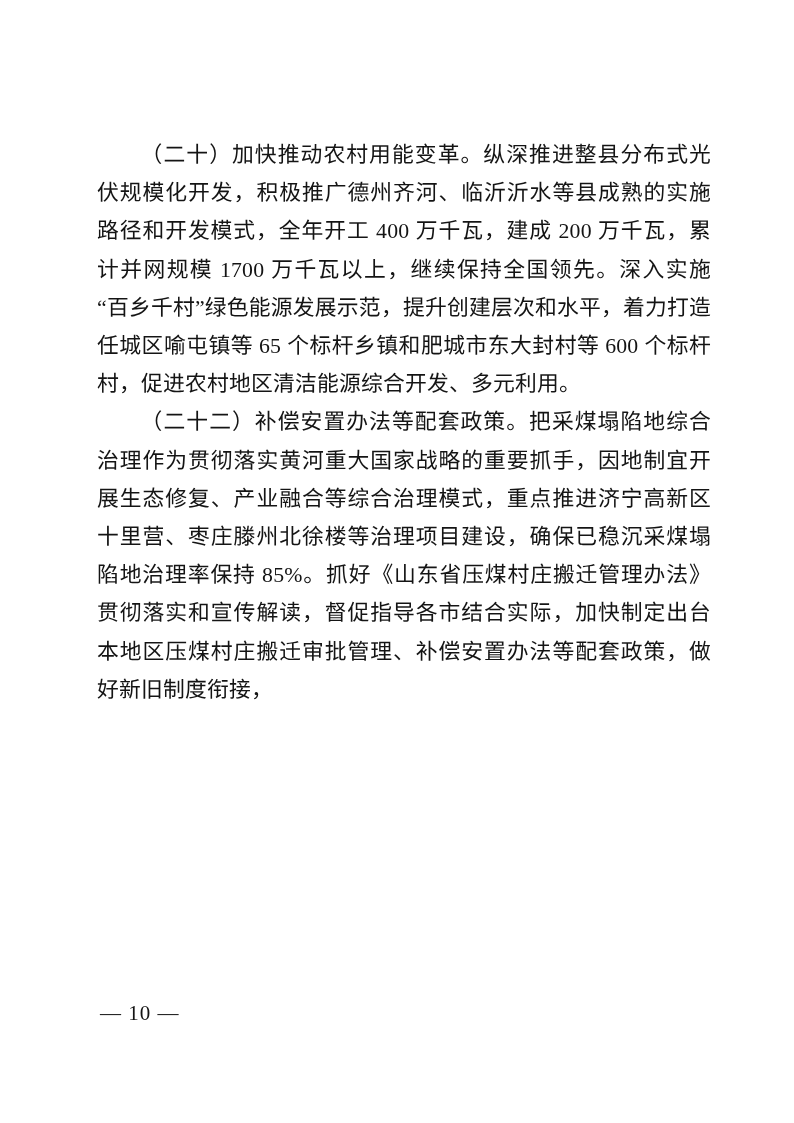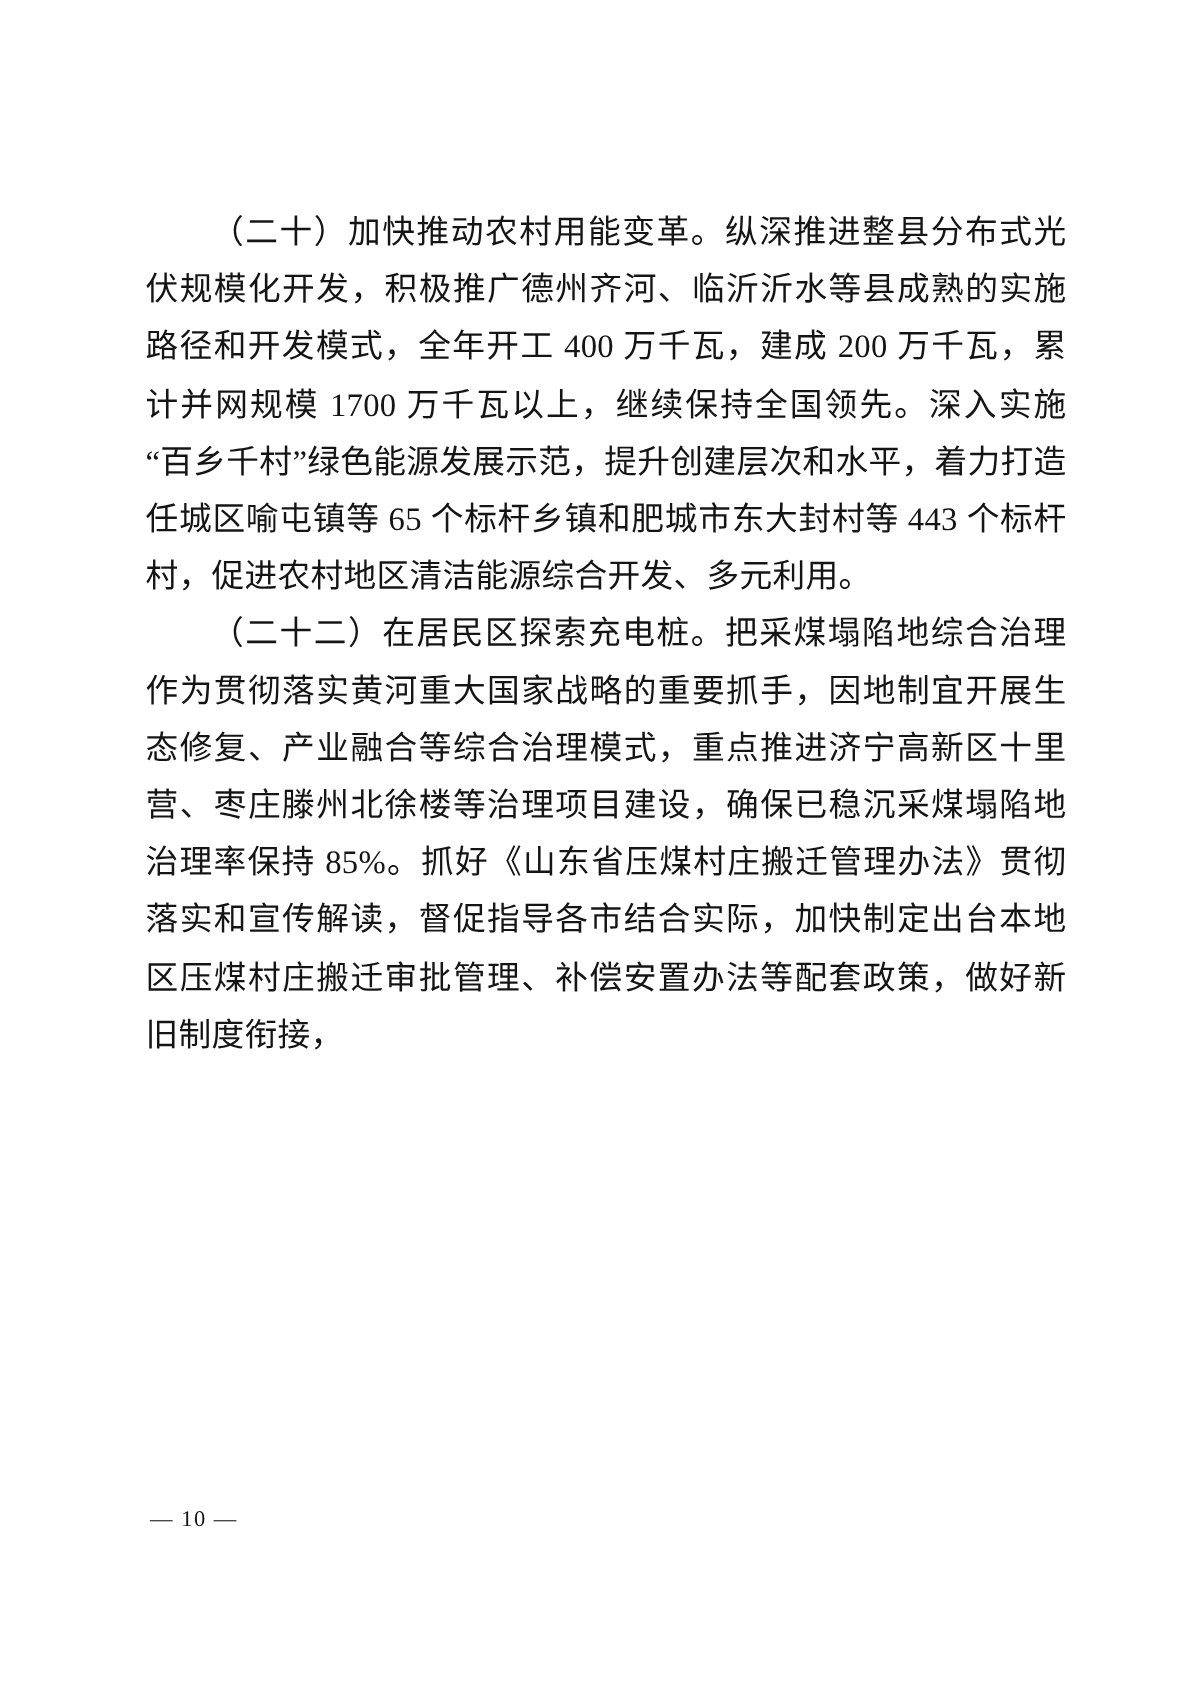--- a/index.html
+++ b/index.html
@@ -36,39 +36,39 @@
   .para-heading {
     font-weight: normal;
   }
   .para-body {
     font-weight: normal;
   }
   .page-footer {
     position: absolute;
     left: 100px;
     top: 1001px;
-    font-size: 15px;
+    font-size: 21px;
     line-height: 24px;
     letter-spacing: 1px;
     color: #141414;
   }
 </style>
 </head>
 <body>
 
 <div class="page">
 
   <div class="doc-body">
 
     <p>
-      <span class="para-heading">（二十）加快推动农村用能变革。</span><span class="para-body">纵深推进整县分布式光伏规模化开发，积极推广德州齐河、临沂沂水等县成熟的实施路径和开发模式，全年开工 400 万千瓦，建成 200 万千瓦，累计并网规模 1700 万千瓦以上，继续保持全国领先。深入实施“百乡千村”绿色能源发展示范，提升创建层次和水平，着力打造任城区喻屯镇等 65 个标杆乡镇和肥城市东大封村等 443 个标杆村，促进农村地区清洁能源综合开发、多元利用。</span>
+      <span class="para-heading">（二十）加快推动农村用能变革。</span><span class="para-body">纵深推进整县分布式光伏规模化开发，积极推广德州齐河、临沂沂水等县成熟的实施路径和开发模式，全年开工 400 万千瓦，建成 200 万千瓦，累计并网规模 1700 万千瓦以上，继续保持全国领先。深入实施“百乡千村”绿色能源发展示范，提升创建层次和水平，着力打造任城区喻屯镇等 65 个标杆乡镇和肥城市东大封村等 600 个标杆村，促进农村地区清洁能源综合开发、多元利用。</span>
     </p>
 
 
     <p>
-      <span class="para-heading">（二十二）在居民区探索充电桩。</span><span class="para-body">把采煤塌陷地综合治理作为贯彻落实黄河重大国家战略的重要抓手，因地制宜开展生态修复、产业融合等综合治理模式，重点推进济宁高新区十里营、枣庄滕州北徐楼等治理项目建设，确保已稳沉采煤塌陷地治理率保持 85%。抓好《山东省压煤村庄搬迁管理办法》贯彻落实和宣传解读，督促指导各市结合实际，加快制定出台本地区压煤村庄搬迁审批管理、补偿安置办法等配套政策，做好新旧制度衔接，</span>
+      <span class="para-heading">（二十二）补偿安置办法等配套政策。</span><span class="para-body">把采煤塌陷地综合治理作为贯彻落实黄河重大国家战略的重要抓手，因地制宜开展生态修复、产业融合等综合治理模式，重点推进济宁高新区十里营、枣庄滕州北徐楼等治理项目建设，确保已稳沉采煤塌陷地治理率保持 85%。抓好《山东省压煤村庄搬迁管理办法》贯彻落实和宣传解读，督促指导各市结合实际，加快制定出台本地区压煤村庄搬迁审批管理、补偿安置办法等配套政策，做好新旧制度衔接，</span>
     </p>
 
   </div>
 
   <div class="page-footer">— 10 —</div>
 
 </div>
 
 </body></html>

